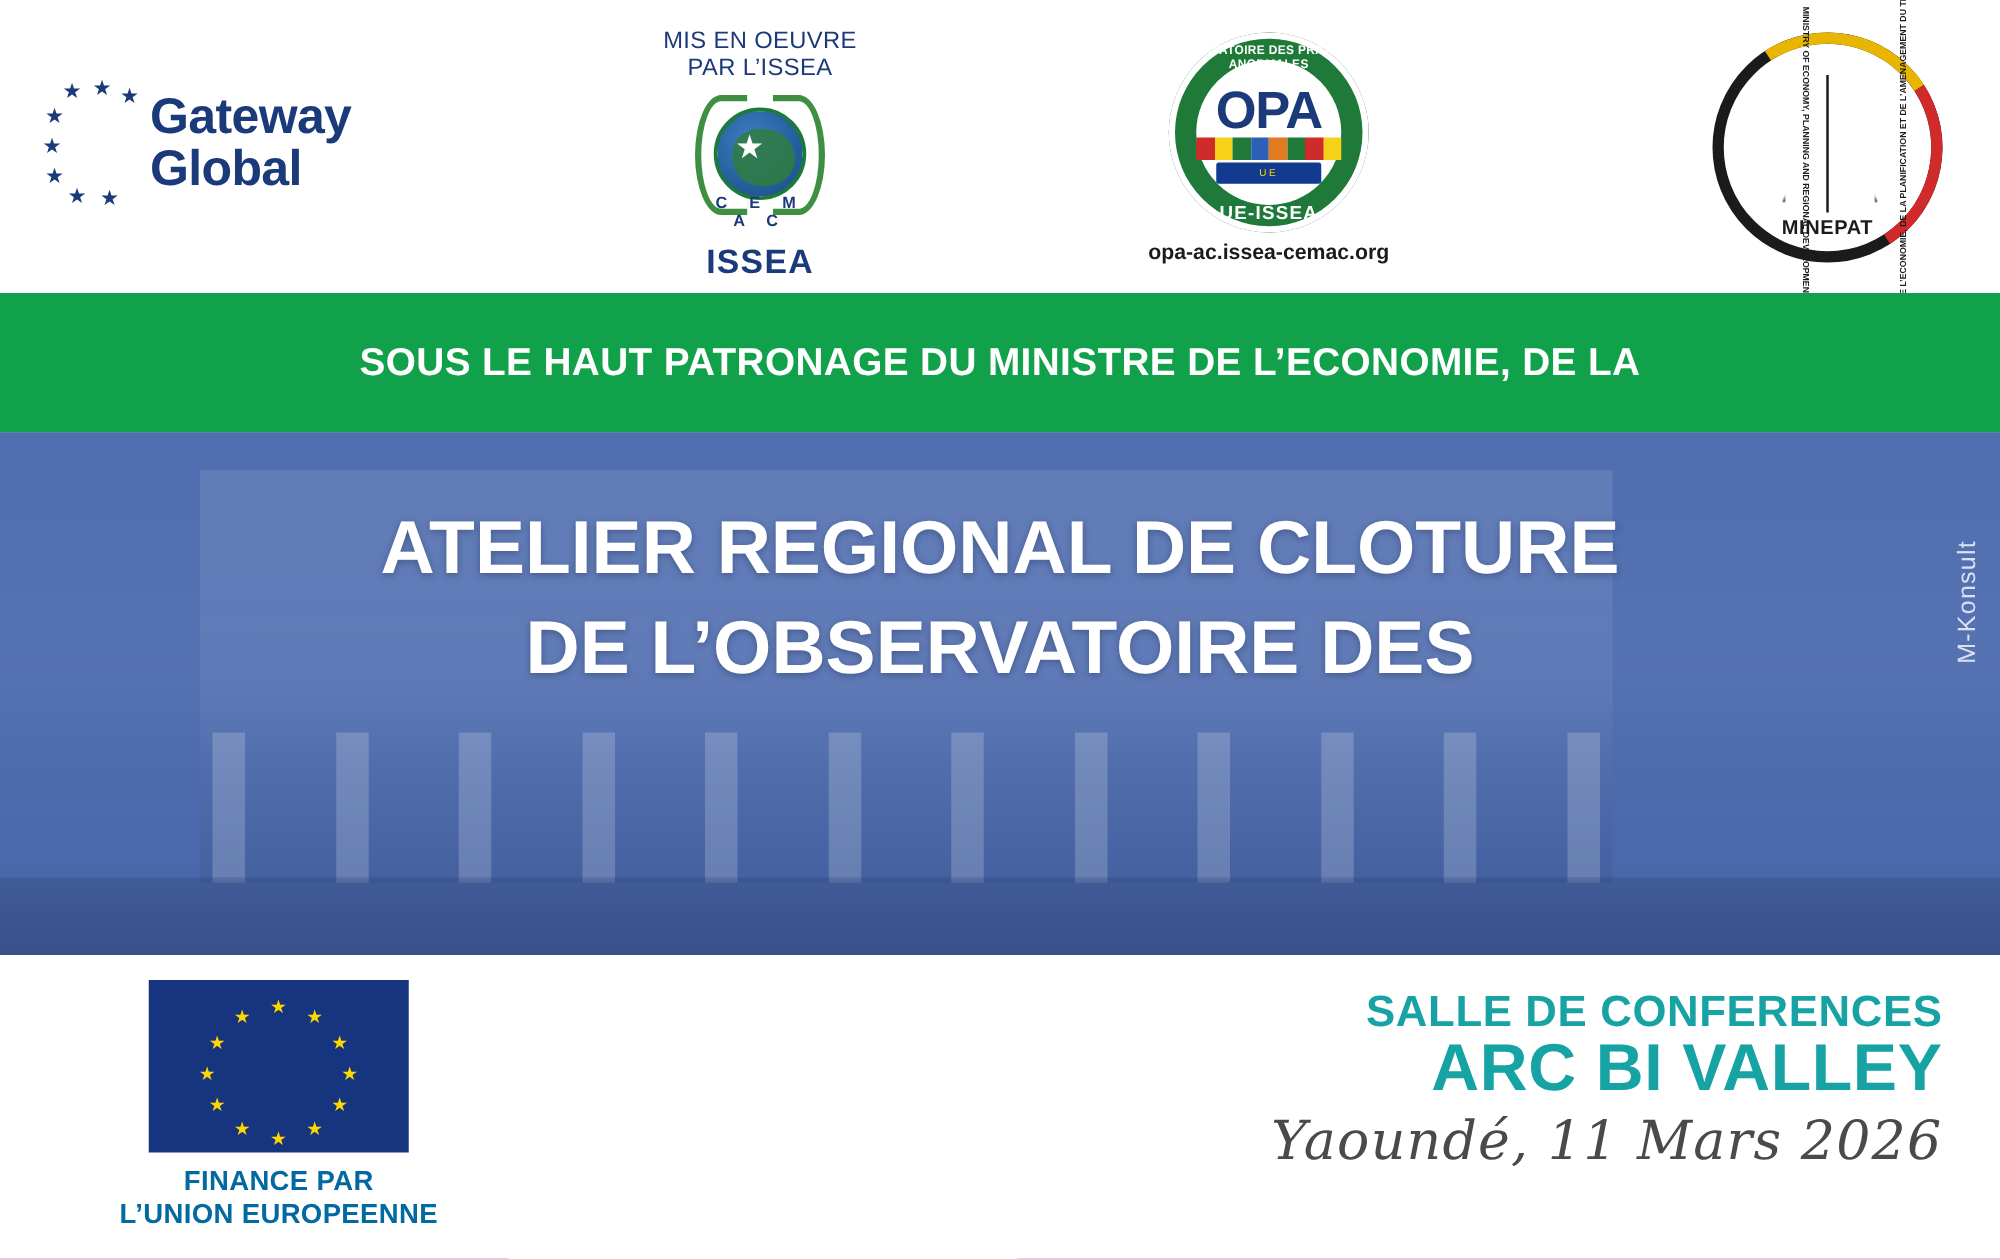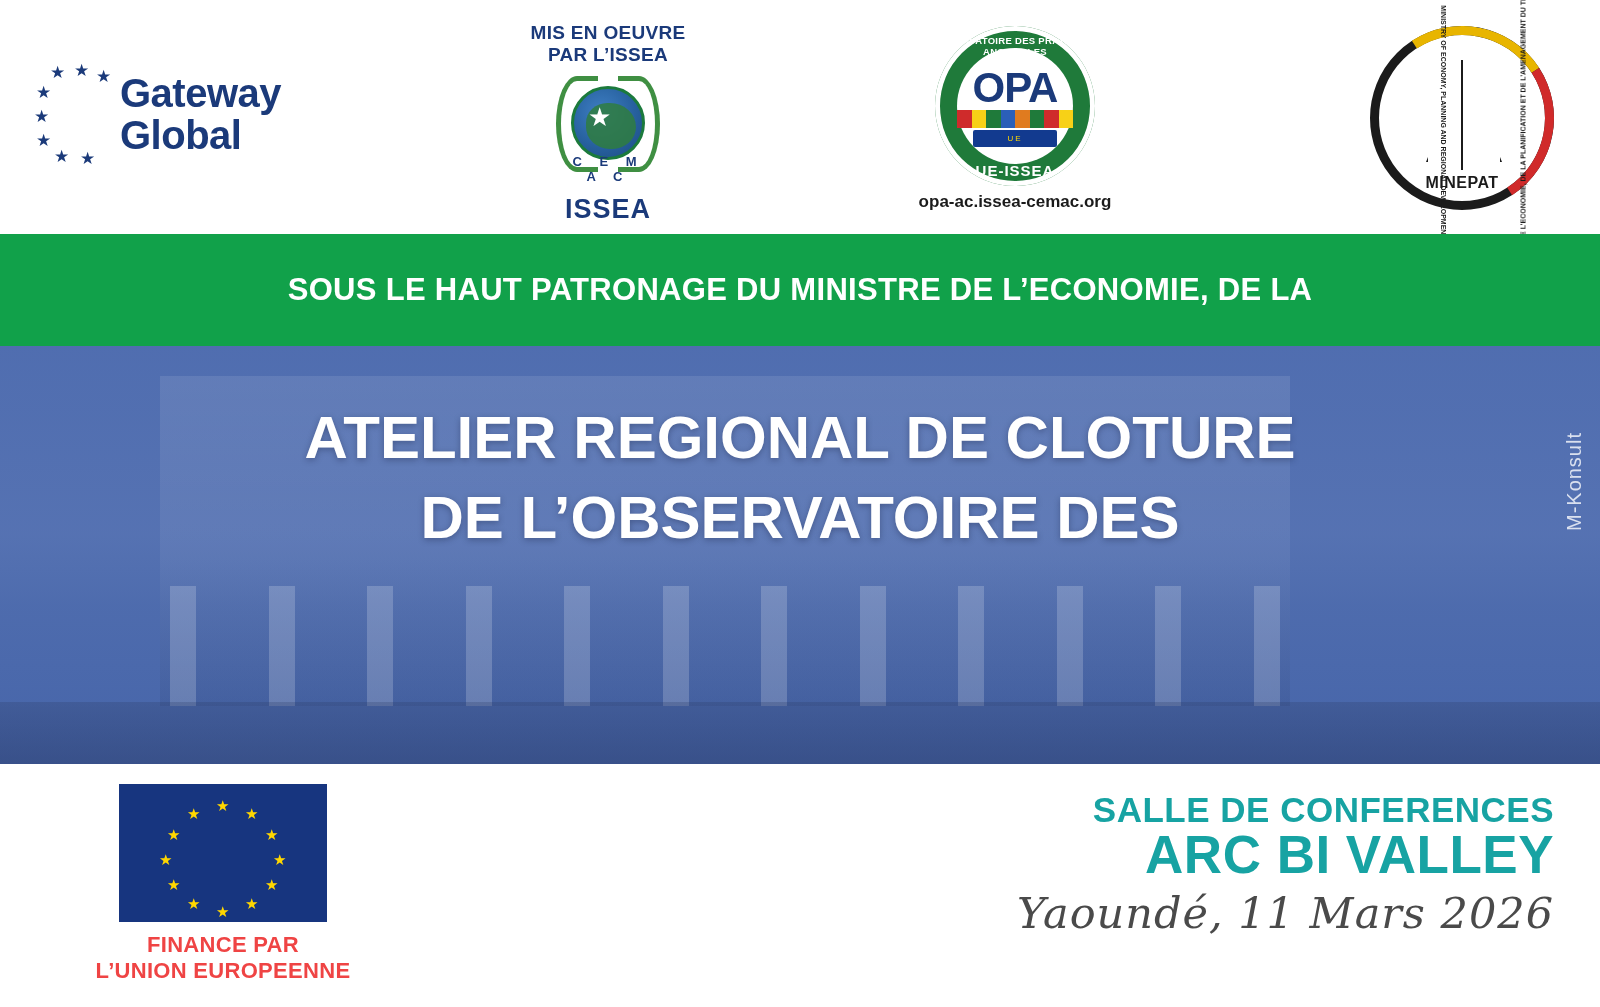--- a/index.html
+++ b/index.html
@@ -52,21 +52,21 @@
 
   
   .issea-wrap {
     position: absolute;
     left: 508px; top: 22px;
     width: 200px;
     text-align: center;
   }
   .issea-top {
     color: #1b3a7a;
-    font-weight: bold;
+    font-weight: normal;
     font-size: 19px;
     line-height: 1.15;
     letter-spacing: 0.3px;
   }
   .issea-logo {
     position: relative;
     width: 140px; height: 130px;
     margin: 4px auto 0;
   }
   .issea-globe {
@@ -412,21 +412,21 @@
     background: #17357f;
   }
   .eu-flag span {
     position: absolute;
     color: #ffd700;
     font-size: 15px;
     line-height: 1;
   }
   .eu-caption {
     margin-top: 10px;
-    color: #ef4444;
+    color: #0369a1;
     font-weight: bold;
     font-size: 22px;
     line-height: 1.18;
     letter-spacing: .3px;
   }
   .venue {
     position: absolute;
     right: 46px; top: 26px;
     text-align: right;
   }

